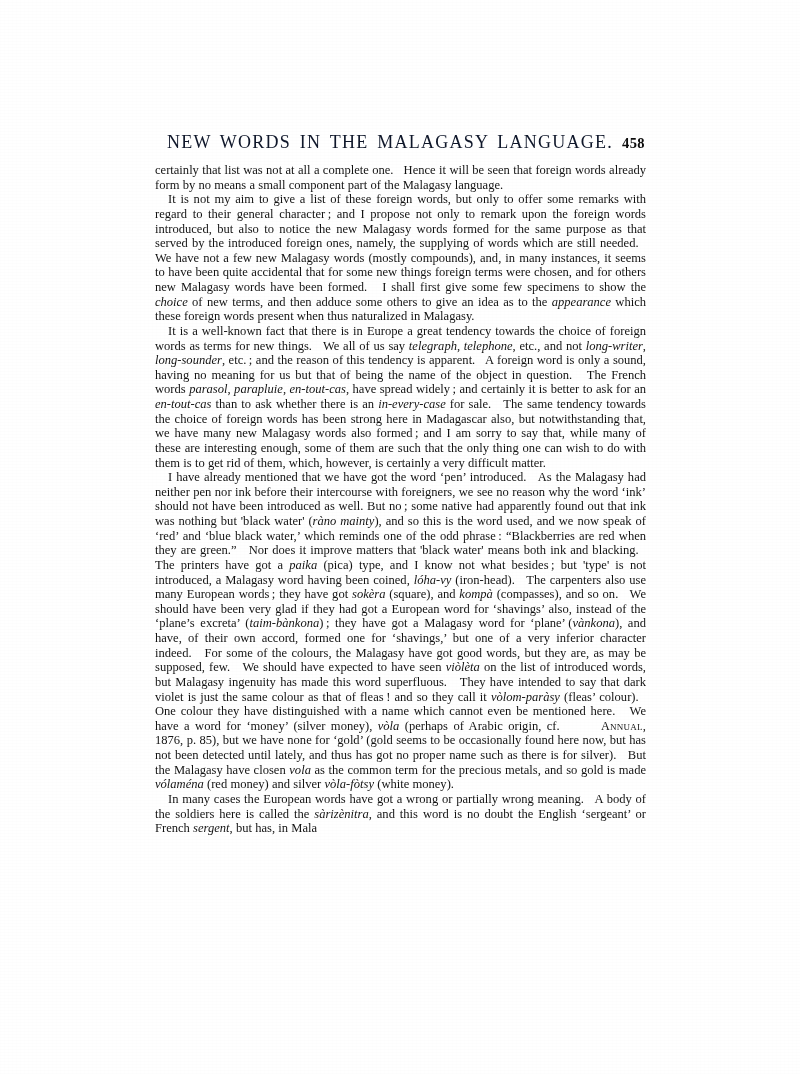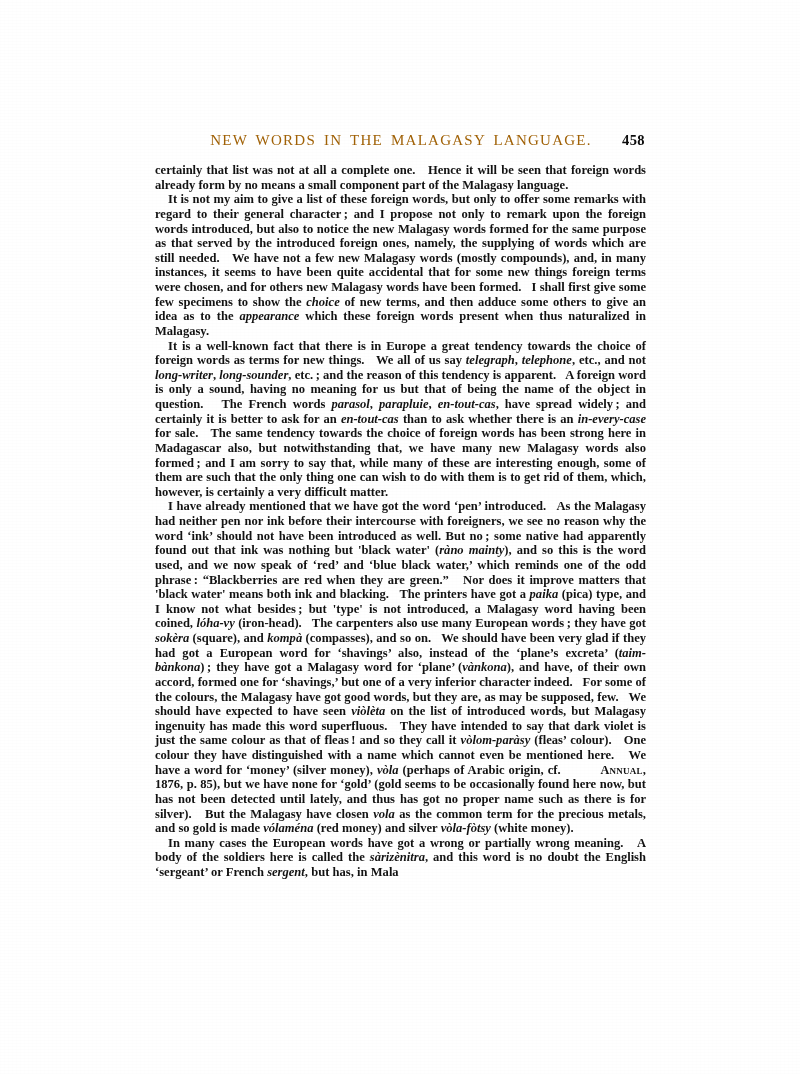--- a/index.html
+++ b/index.html
@@ -31,45 +31,44 @@
     top: 132px;
     width: 490px;
     height: 18px;
     display: flex;
     align-items: baseline;
     justify-content: flex-end;
   }
   .rh-title {
     flex: 1 1 auto;
     text-align: center;
-    font-size: 15px;
+    font-size: 18px;
     letter-spacing: 1.25px;
     word-spacing: 3px;
     text-transform: uppercase;
-    color: #a16207;
+    color: #0f172a;
     white-space: nowrap;
     padding-left: 34px;
   }
   .rh-pageno {
     flex: 0 0 auto;
     font-size: 14.5px;
     font-weight: 700;
     color: #0d0d0d;
     letter-spacing: 0.4px;
     text-align: right;
     min-width: 32px;
   }
 
   
   .textblock {
     position: absolute;
     left: 155px;
     top: 163px;
     width: 491px;
-    font-weight: bold;
   }
 
   p.para {
     margin: 0;
     padding: 0;
     font-size: 12.55px;
     line-height: 14.62px;
     text-align: justify;
     text-justify: inter-word;
     color: #131313;

